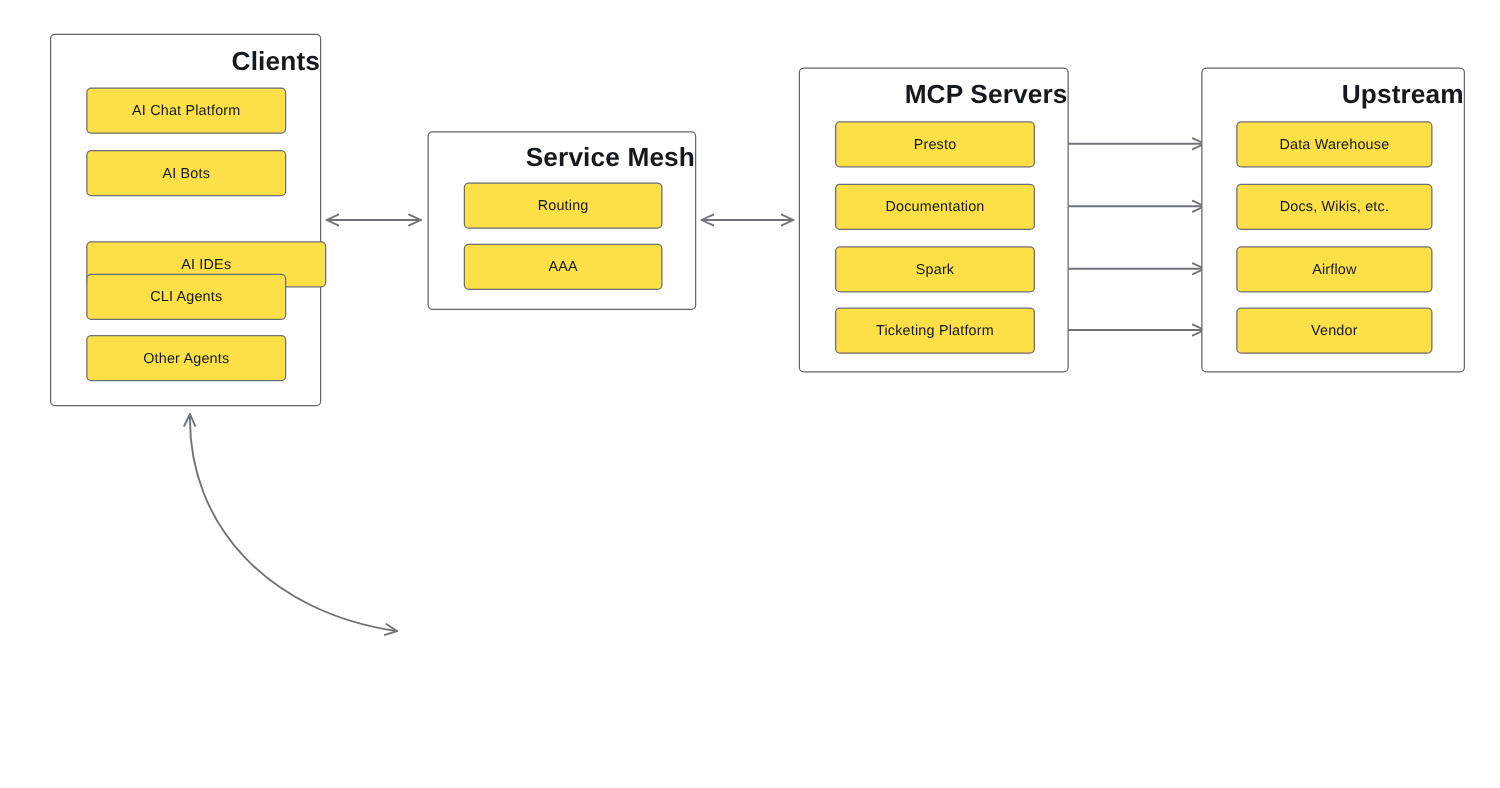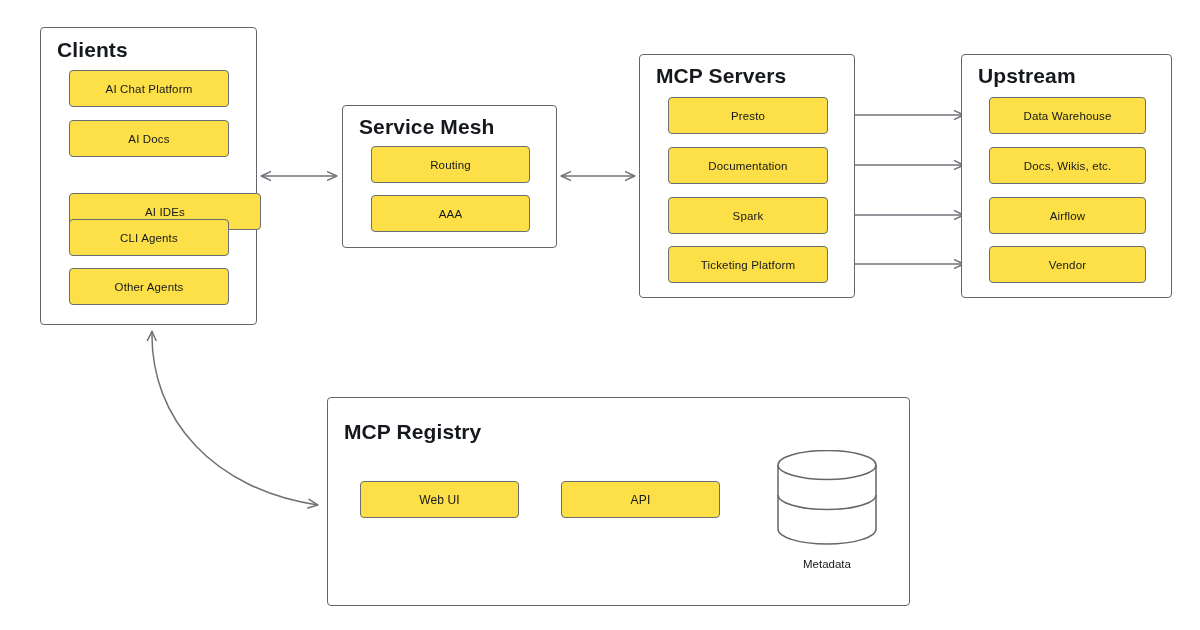--- a/index.html
+++ b/index.html
@@ -22,23 +22,23 @@
   
   .group {
     position: absolute;
     box-sizing: border-box;
     border: 1.6px solid #63666b;
     border-radius: 4px;
     background: #ffffff;
   }
   .group-title {
     position: absolute;
-    left: 16px;
+    left: 0;
     right: 0;
-    text-align: left;
+    text-align: right;
     font-size: 21px;
     font-weight: 700;
     color: #15181c;
     letter-spacing: 0.1px;
     white-space: nowrap;
   }
   
   .node {
     position: absolute;
     box-sizing: border-box;
@@ -107,21 +107,21 @@
     <line class="link" x1="830" y1="215" x2="964" y2="215" marker-start="url(#arrowR)" marker-end="url(#arrowL)"></line>
     <line class="link" x1="830" y1="264" x2="964" y2="264" marker-start="url(#arrowR)" marker-end="url(#arrowL)"></line>
 
     <path class="link" d="M 152 331 C 150 420 215 490 318 505" marker-start="url(#arrowR)" marker-end="url(#arrowL)"></path>
   </svg>
 
   <div class="group" style="left:40px; top:27px; width:217px; height:298px;">
     <div class="group-title" style="top:10px;">Clients</div>
 
     <div class="node" style="left:28px; top:42px; width:160px; height:37px;">AI Chat Platform</div>
-    <div class="node" style="left:28px; top:92px; width:160px; height:37px;">AI Docs</div>
+    <div class="node" style="left:28px; top:92px; width:160px; height:37px;">AI Bots</div>
     <div class="node" style="left:28px; top:142px; width:192px; height:37px;margin-top:23px;">AI IDEs</div>
     <div class="node" style="left:28px; top:191px; width:160px; height:37px;">CLI Agents</div>
     <div class="node" style="left:28px; top:240px; width:160px; height:37px;">Other Agents</div>
   </div>
 
   <div class="group" style="left:342px; top:105px; width:215px; height:143px;">
     <div class="group-title" style="top:9px;">Service Mesh</div>
 
     <div class="node" style="left:28px; top:40px; width:159px; height:37px;text-align:right;">Routing</div>
     <div class="node" style="left:28px; top:89px; width:159px; height:37px;">AAA</div>
@@ -138,32 +138,14 @@
 
   <div class="group" style="left:941px; top:54px; width:211px; height:244px;margin-left:20px;">
     <div class="group-title" style="top:9px;">Upstream</div>
 
     <div class="node" style="left:27px; top:42px; width:157px; height:37px;">Data Warehouse</div>
     <div class="node" style="left:27px; top:92px; width:157px; height:37px;">Docs, Wikis, etc.</div>
     <div class="node" style="left:27px; top:142px; width:157px; height:37px;">Airflow</div>
     <div class="node" style="left:27px; top:191px; width:157px; height:37px;">Vendor</div>
   </div>
 
-  <div class="group" style="left:327px; top:397px; width:583px; height:209px;">
-    <div class="group-title" style="top:22px;">MCP Registry</div>
-
-    <div class="node wide" style="left:32px; top:83px; width:159px; height:37px;">Web UI</div>
-    <div class="node wide" style="left:233px; top:83px; width:159px; height:37px;">API</div>
-
-    <div class="cyl-wrap" style="left:447px; top:52px; width:104px; height:130px;">
-      <svg width="104" height="100" viewBox="0 0 104 100">
-
-        <path d="M 3 15 L 3 79 A 49 15 0 0 0 101 79 L 101 15" fill="#ffffff" stroke="#63666b" stroke-width="1.5"></path>
-
-        <ellipse cx="52" cy="15" rx="49" ry="14.5" fill="#ffffff" stroke="#63666b" stroke-width="1.5"></ellipse>
-
-        <path d="M 3 45 A 49 14.5 0 0 0 101 45" fill="none" stroke="#63666b" stroke-width="1.5"></path>
-      </svg>
-      <div class="cyl-label" style="top:108px;">Metadata</div>
-    </div>
-  </div>
 
 </div>
 
 </body></html>

